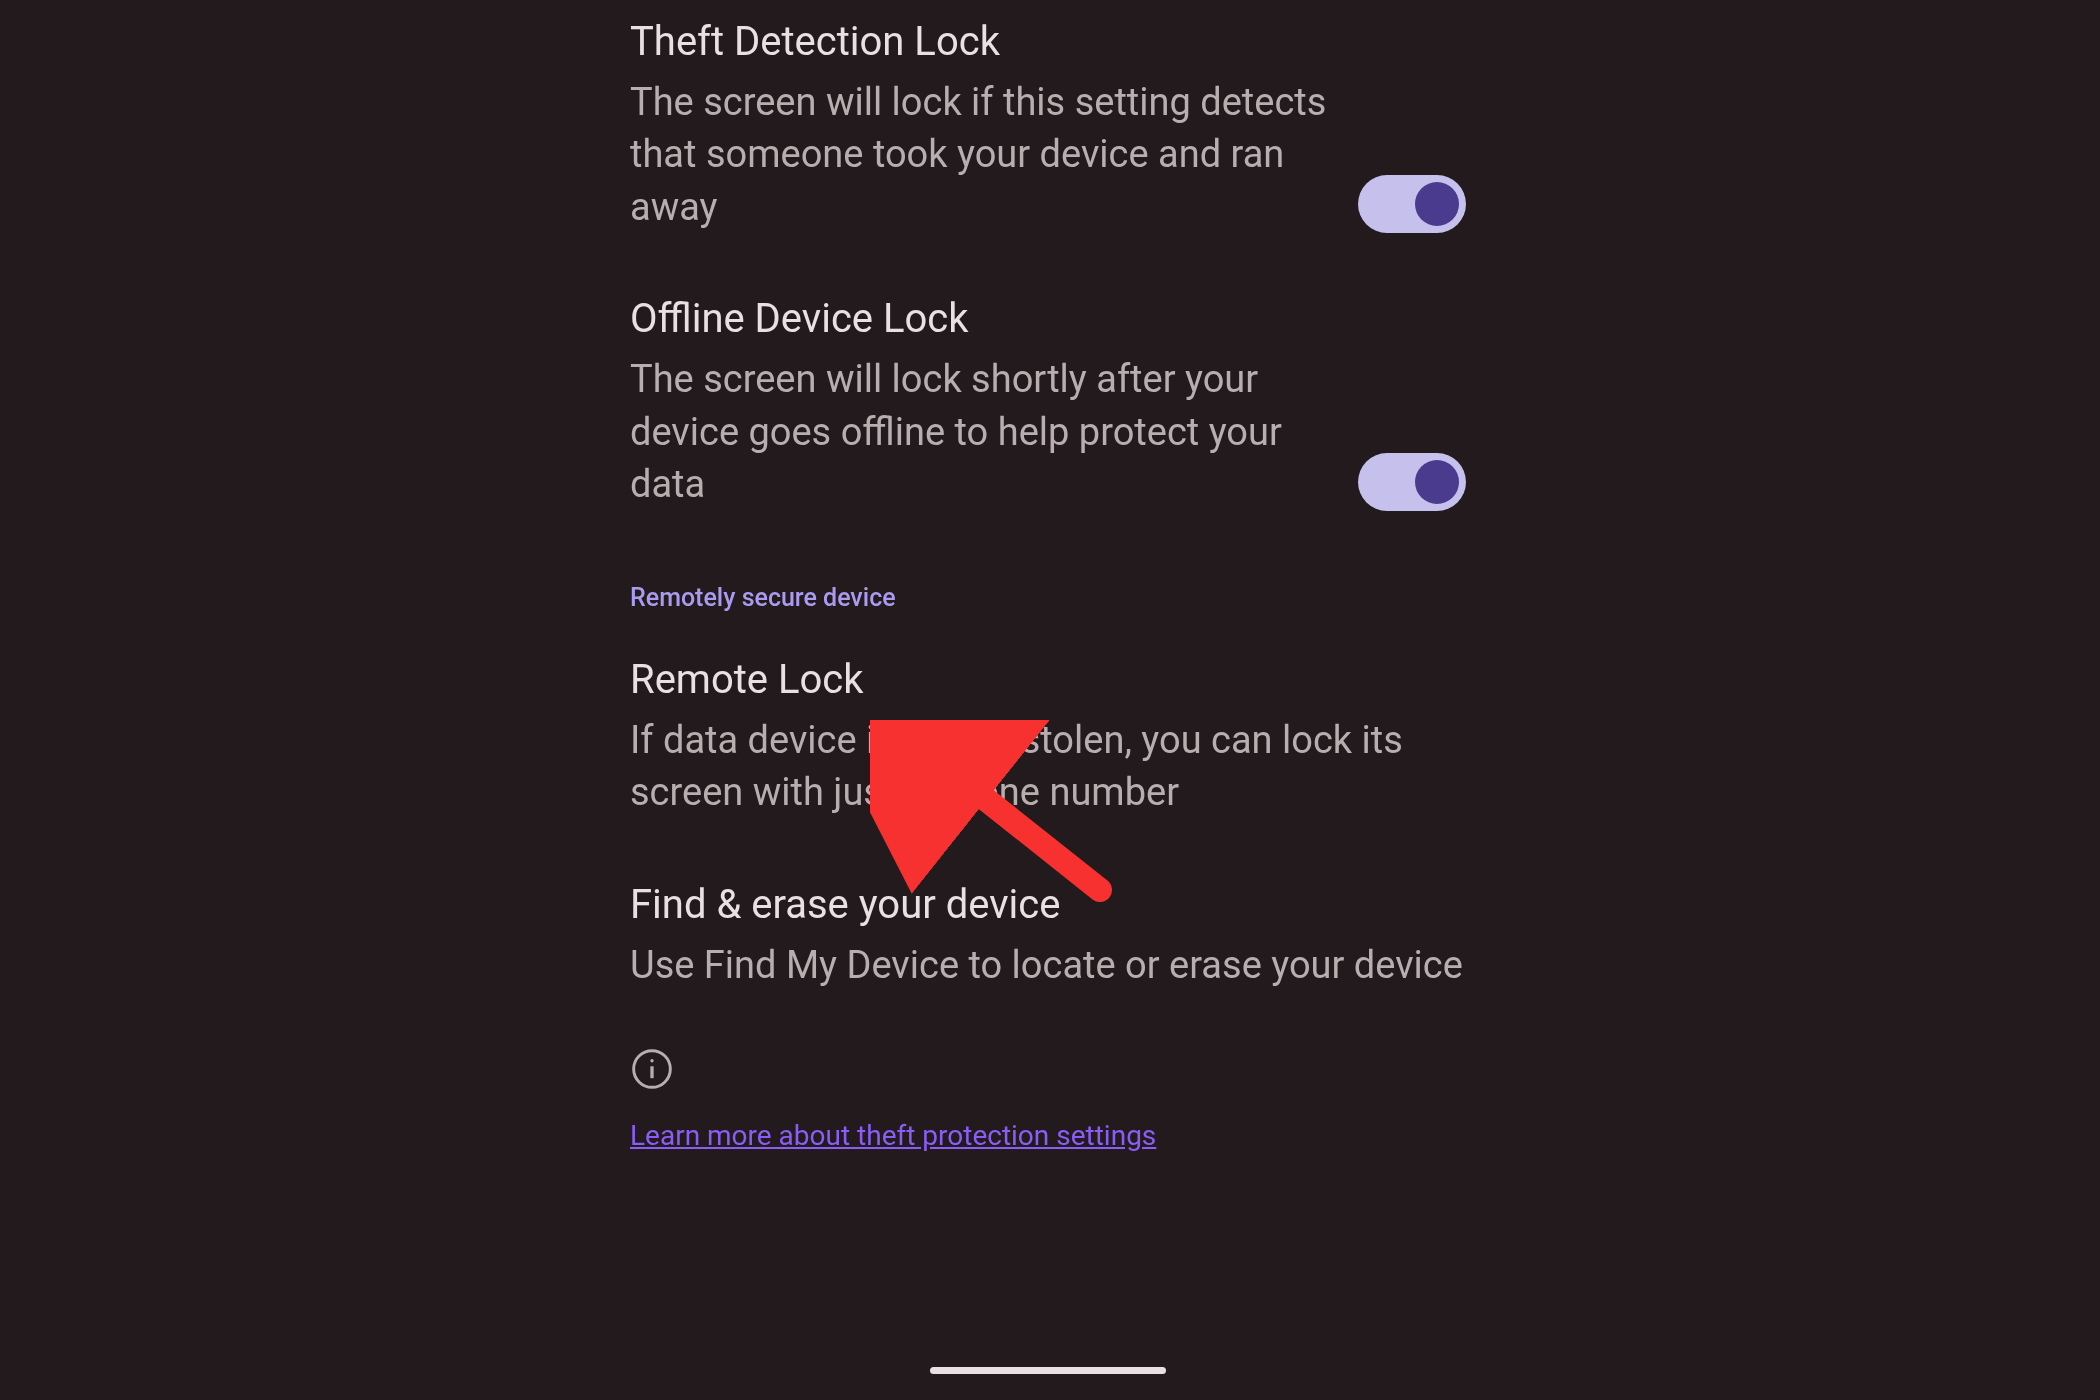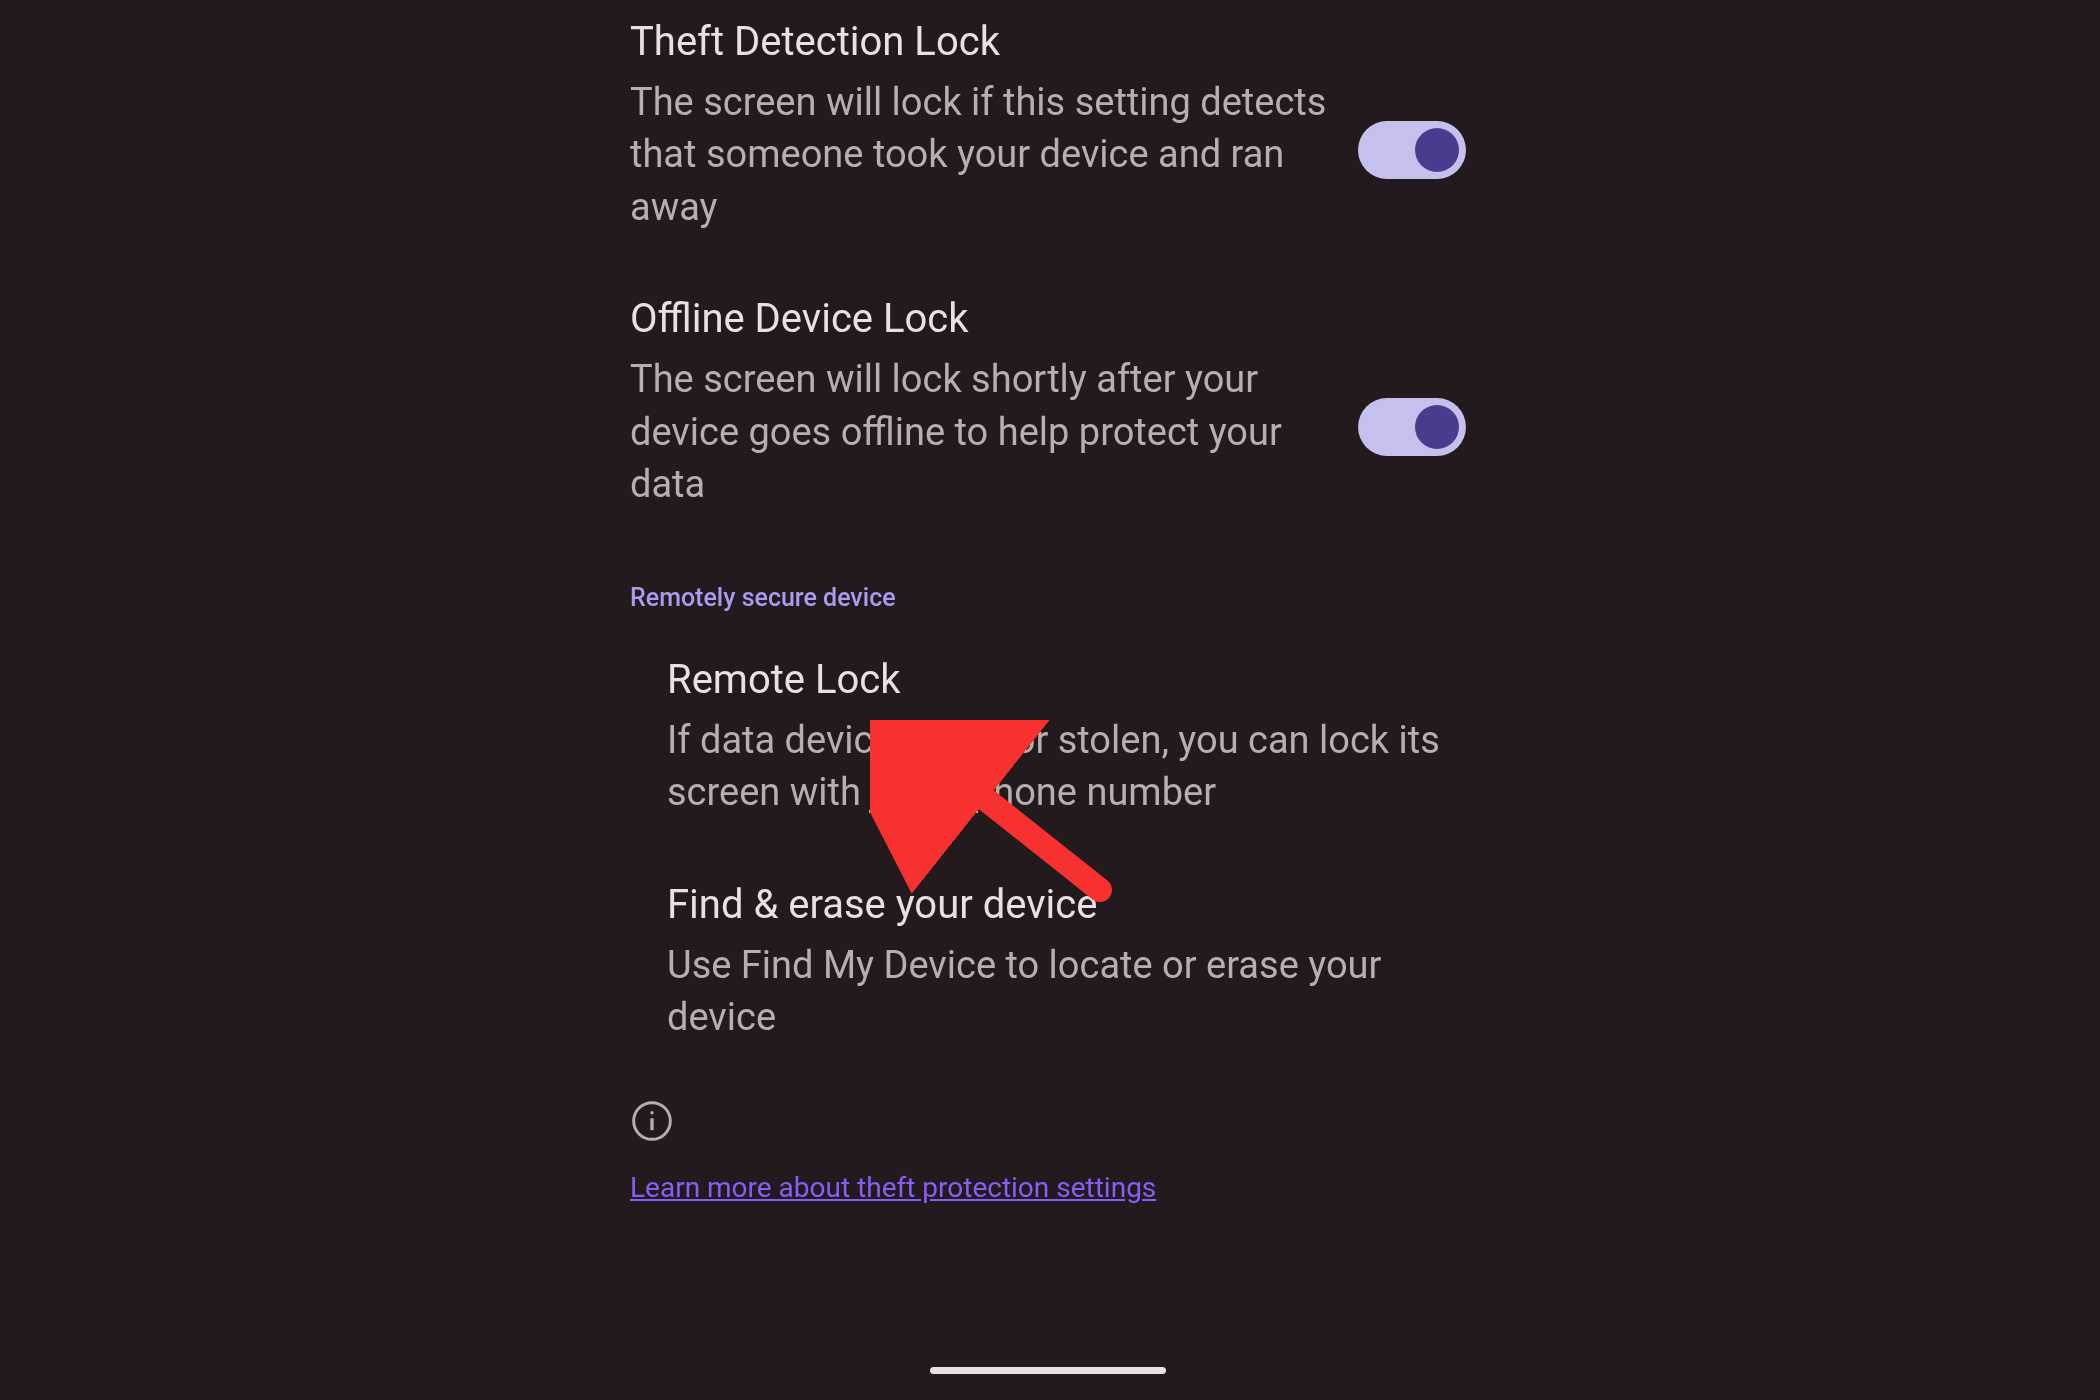--- a/index.html
+++ b/index.html
@@ -21,21 +21,21 @@
       top: 0;
       width: 980px;
       height: 1400px;
       background: #221a1d;
     }
     .content {
       padding: 0 72px;
     }
     .setting-item {
       display: flex;
-      align-items: center;
+      align-items: flex-end;
       justify-content: space-between;
       padding: 30px 0 30px 0;
     }
     .setting-text {
       flex: 1;
       padding-right: 30px;
     }
     .setting-title {
       color: #e8e0e2;
       font-size: 40px;
@@ -69,21 +69,20 @@
       border-radius: 50%;
     }
     .section-header {
       color: #a99cf0;
       font-size: 25px;
       font-weight: 500;
       padding: 42px 0 12px 0;
     }
     .setting-item-no-toggle {
       padding: 30px 0 30px 0;
-      margin-left: 37px;
     }
     .info-row {
       padding: 26px 0 20px 0;
     }
     .info-icon {
       width: 44px;
       height: 44px;
       display: flex;
       align-items: center;
       justify-content: center;

